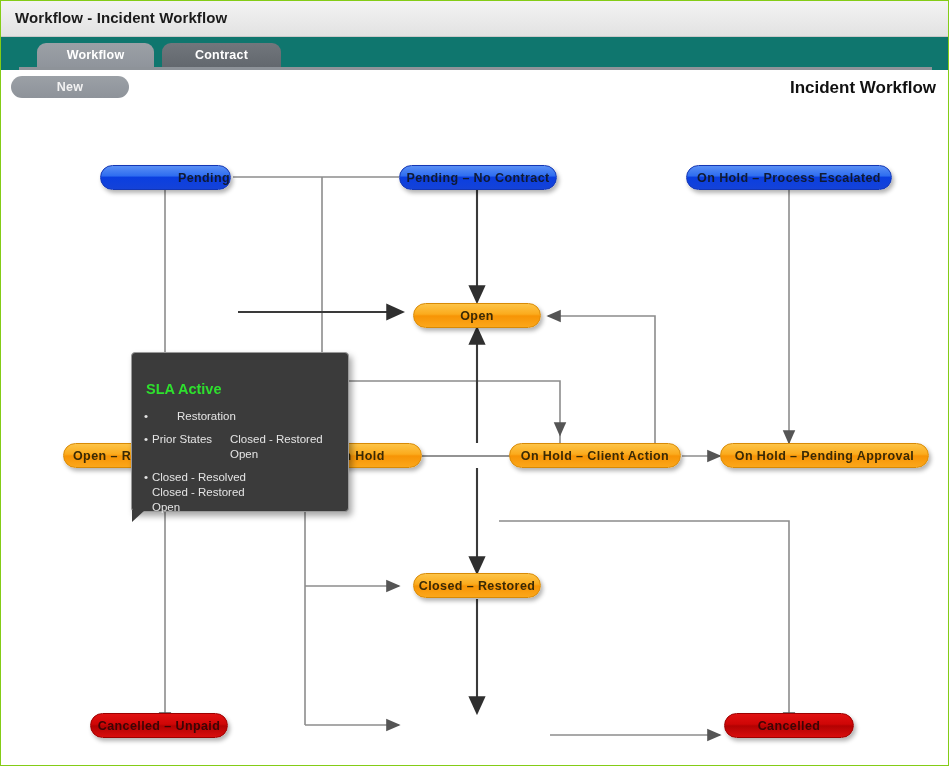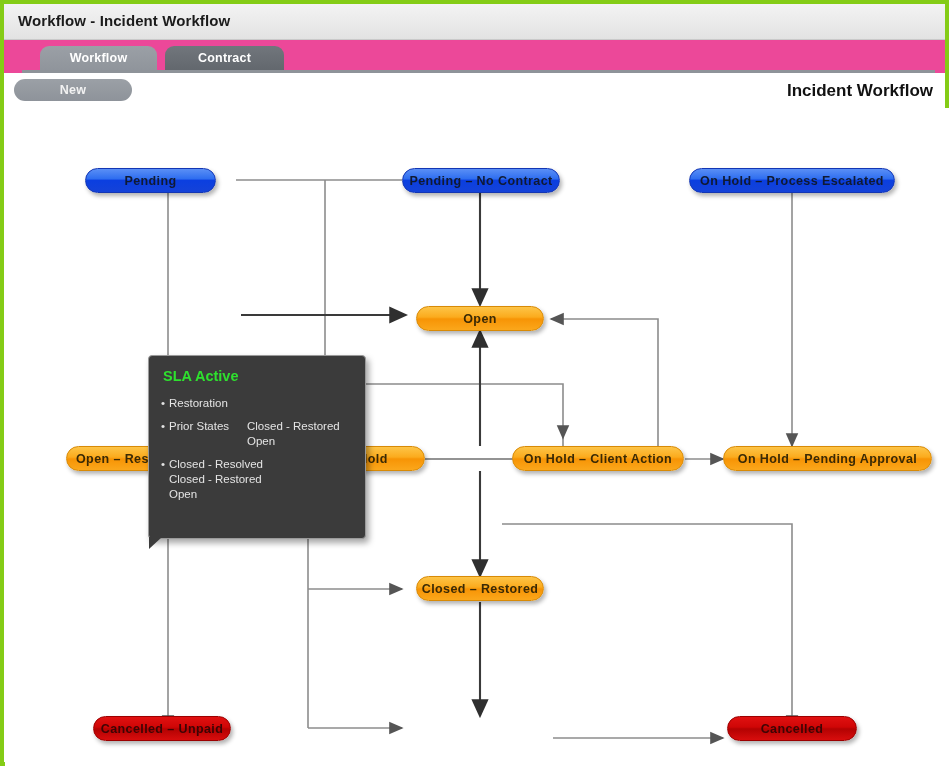--- a/index.html
+++ b/index.html
@@ -7,39 +7,39 @@
     width:949px;height:766px;
     background:#ffffff;
     font-family:"Liberation Sans", sans-serif;
     overflow:hidden;
     position:relative;
   }
   
   #app{
     position:absolute;inset:0;
     background:#ffffff;
-    border:4px solid #84cc16;
+    border:1px solid #84cc16;
     box-sizing:border-box;
   }
   
   #titlebar{
     position:absolute;left:0;top:0;width:100%;height:36px;
     background:linear-gradient(to bottom,#f3f3f3 0%,#eaeaea 55%,#e2e2e2 100%);
     border-bottom:1px solid #c9c9c9;
     box-sizing:border-box;
   }
   #titlebar .ttl{
     position:absolute;left:14px;top:8px;
     font-size:15px;font-weight:bold;color:#1b1b1b;
     letter-spacing:.1px;white-space:nowrap;
   }
   
   #tabstrip{
     position:absolute;left:0;top:36px;width:100%;height:33px;
-    background:#ec4899;
+    background:#0f766e;
   }
   .tab{
     position:absolute;top:6px;height:25px;
     border-radius:9px 9px 0 0;
     color:#ffffff;font-size:12.5px;font-weight:bold;
     text-align:center;line-height:25px;
     box-sizing:border-box;
     cursor:pointer;
     letter-spacing:.2px;
   }
@@ -99,28 +99,28 @@
     border:1px solid #d88a06;
   }
   .node.red{
     background:linear-gradient(to bottom,#e01111 0%,#cf0606 44%,#b30202 52%,#d80d0d 100%);
     color:#3c0505;
     border:1px solid #9c0000;
   }
   
   #tooltip{
     position:absolute;
-    left:143px;top:247px;width:218px;height:184px;
+    left:129px;top:247px;width:218px;height:160px;
     background:#3b3b3b;
     border:1px solid #9a9a9a;
     border-radius:4px;
     box-shadow:3px 4px 6px rgba(0,0,0,0.35);
     z-index:40;
     box-sizing:border-box;
-    padding:12px 10px 0 12px;
+    padding:28px 10px 0 12px;
   }
   #tooltip .tip-title{
     color:#2ee02e;font-size:14.5px;font-weight:bold;
     margin:0 0 12px 2px;
   }
   #tooltip .tip-row{
     display:flex;
     font-size:11.5px;color:#e4e4e4;
     margin-bottom:8px;
     line-height:15px;
@@ -206,42 +206,42 @@
         <path d="M475,363 L475,467" marker-end="url(#ahThick)"></path>
 
         <path d="M298,351 L200,351" marker-end="url(#ahThick)"></path>
 
         <path d="M320,302 L320,338" marker-end="url(#ahThick)"></path>
 
         <path d="M475,494 L475,607" marker-end="url(#ahThick)"></path>
       </g>
     </svg>
 
-    <div class="node blue" style="left:80px;top:60px;width:131px;">Pending</div>
+    <div class="node blue" style="left:98px;top:60px;width:131px;text-align:right;">Pending</div>
     <div class="node blue" style="left:397px;top:60px;width:158px;">Pending – No Contract</div>
     <div class="node blue" style="left:684px;top:60px;width:206px;">On Hold – Process Escalated</div>
 
     <div class="node orange" style="left:411px;top:198px;width:128px;">Open</div>
 
     <div class="node orange" style="left:61px;top:338px;width:126px;">Open – Restored</div>
     <div class="node orange" style="left:294px;top:338px;width:126px;">On Hold</div>
     <div class="node orange" style="left:507px;top:338px;width:172px;">On Hold – Client Action</div>
     <div class="node orange" style="left:718px;top:338px;width:209px;">On Hold – Pending Approval</div>
 
     <div class="node orange" style="left:411px;top:468px;width:128px;">Closed – Restored</div>
 
     <div class="node red" style="left:88px;top:608px;width:138px;">Cancelled – Unpaid</div>
     <div class="node red" style="left:722px;top:608px;width:130px;">Cancelled</div>
 
     <div id="tooltip">
       <div class="tip-title">SLA Active</div>
 
       <div class="tip-row">
         <div class="tip-bullet">•</div>
-        <div class="tip-key" style="width:auto;">Restoration</div>
+        <div class="tip-key" style="width:auto;margin-left:25px;">Restoration</div>
       </div>
 
       <div class="tip-row">
         <div class="tip-bullet">•</div>
         <div class="tip-key">Prior States</div>
         <div class="tip-val">
           <div>Closed - Restored</div>
           <div>Open</div>
         </div>
       </div>

